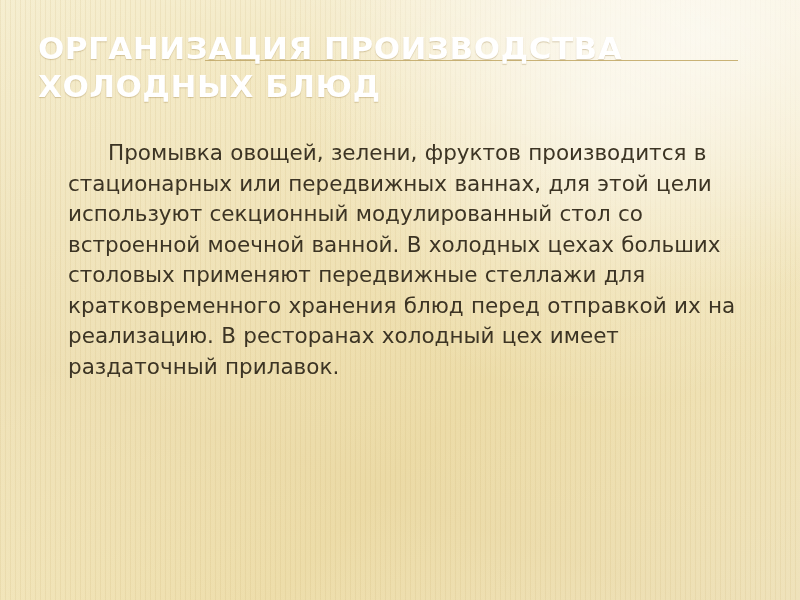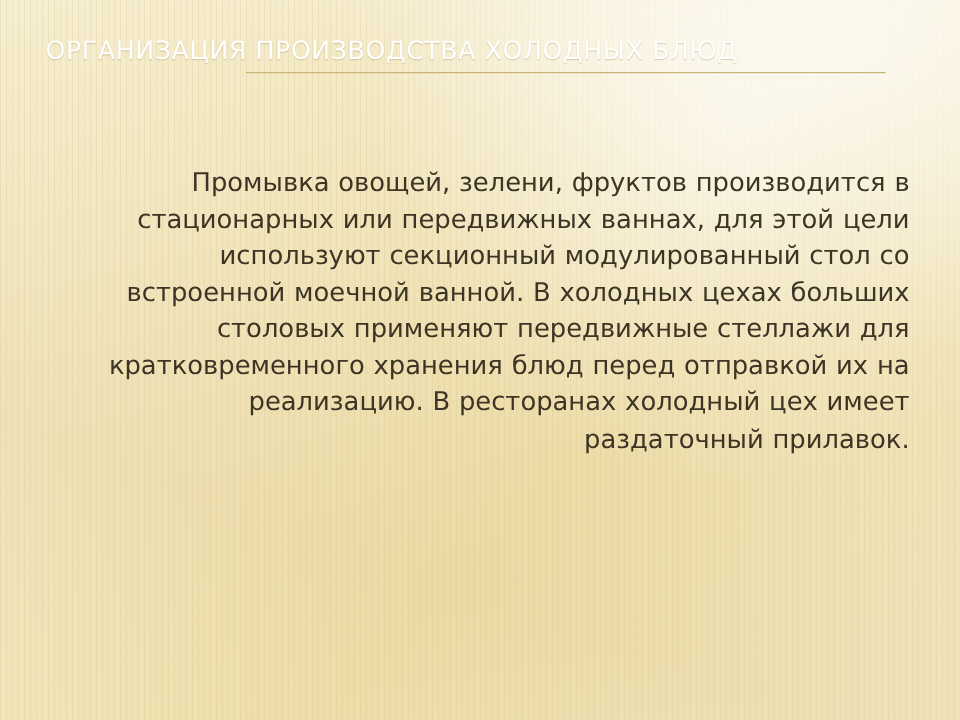--- a/index.html
+++ b/index.html
@@ -54,26 +54,26 @@
 
   .title-block {
     position: absolute;
     left: 38px;
     top: 30px;
     width: 700px;
     z-index: 3;
   }
   .slide-title {
     font-family: "DejaVu Sans", sans-serif;
-    font-size: 21px;
+    font-size: 31px;
     line-height: 1.22;
     letter-spacing: 0.5px;
     color: #ffffff;
     text-transform: uppercase;
-    font-weight: normal;
+    font-weight: bold;
     margin: 0;
     text-shadow: 0 1px 1px rgba(150,120,60,0.35);
   }
   .title-rule {
     position: absolute;
     left: 205px;
     top: 60px;
     width: 533px;
     height: 1px;
     background: #c9b276;
@@ -87,21 +87,21 @@
     width: 690px;
     z-index: 3;
   }
   .body-text {
     font-family: "DejaVu Sans", sans-serif;
     font-size: 21.5px;
     line-height: 1.42;
     color: #3c3424;
     margin: 0;
     text-indent: 40px;
-    text-align: right;
+    text-align: left;
     word-spacing: 0.5px;
   }
 </style>
 </head>
 <body>
 
 <div id="slide">
 
   <div class="title-rule"></div>
 

